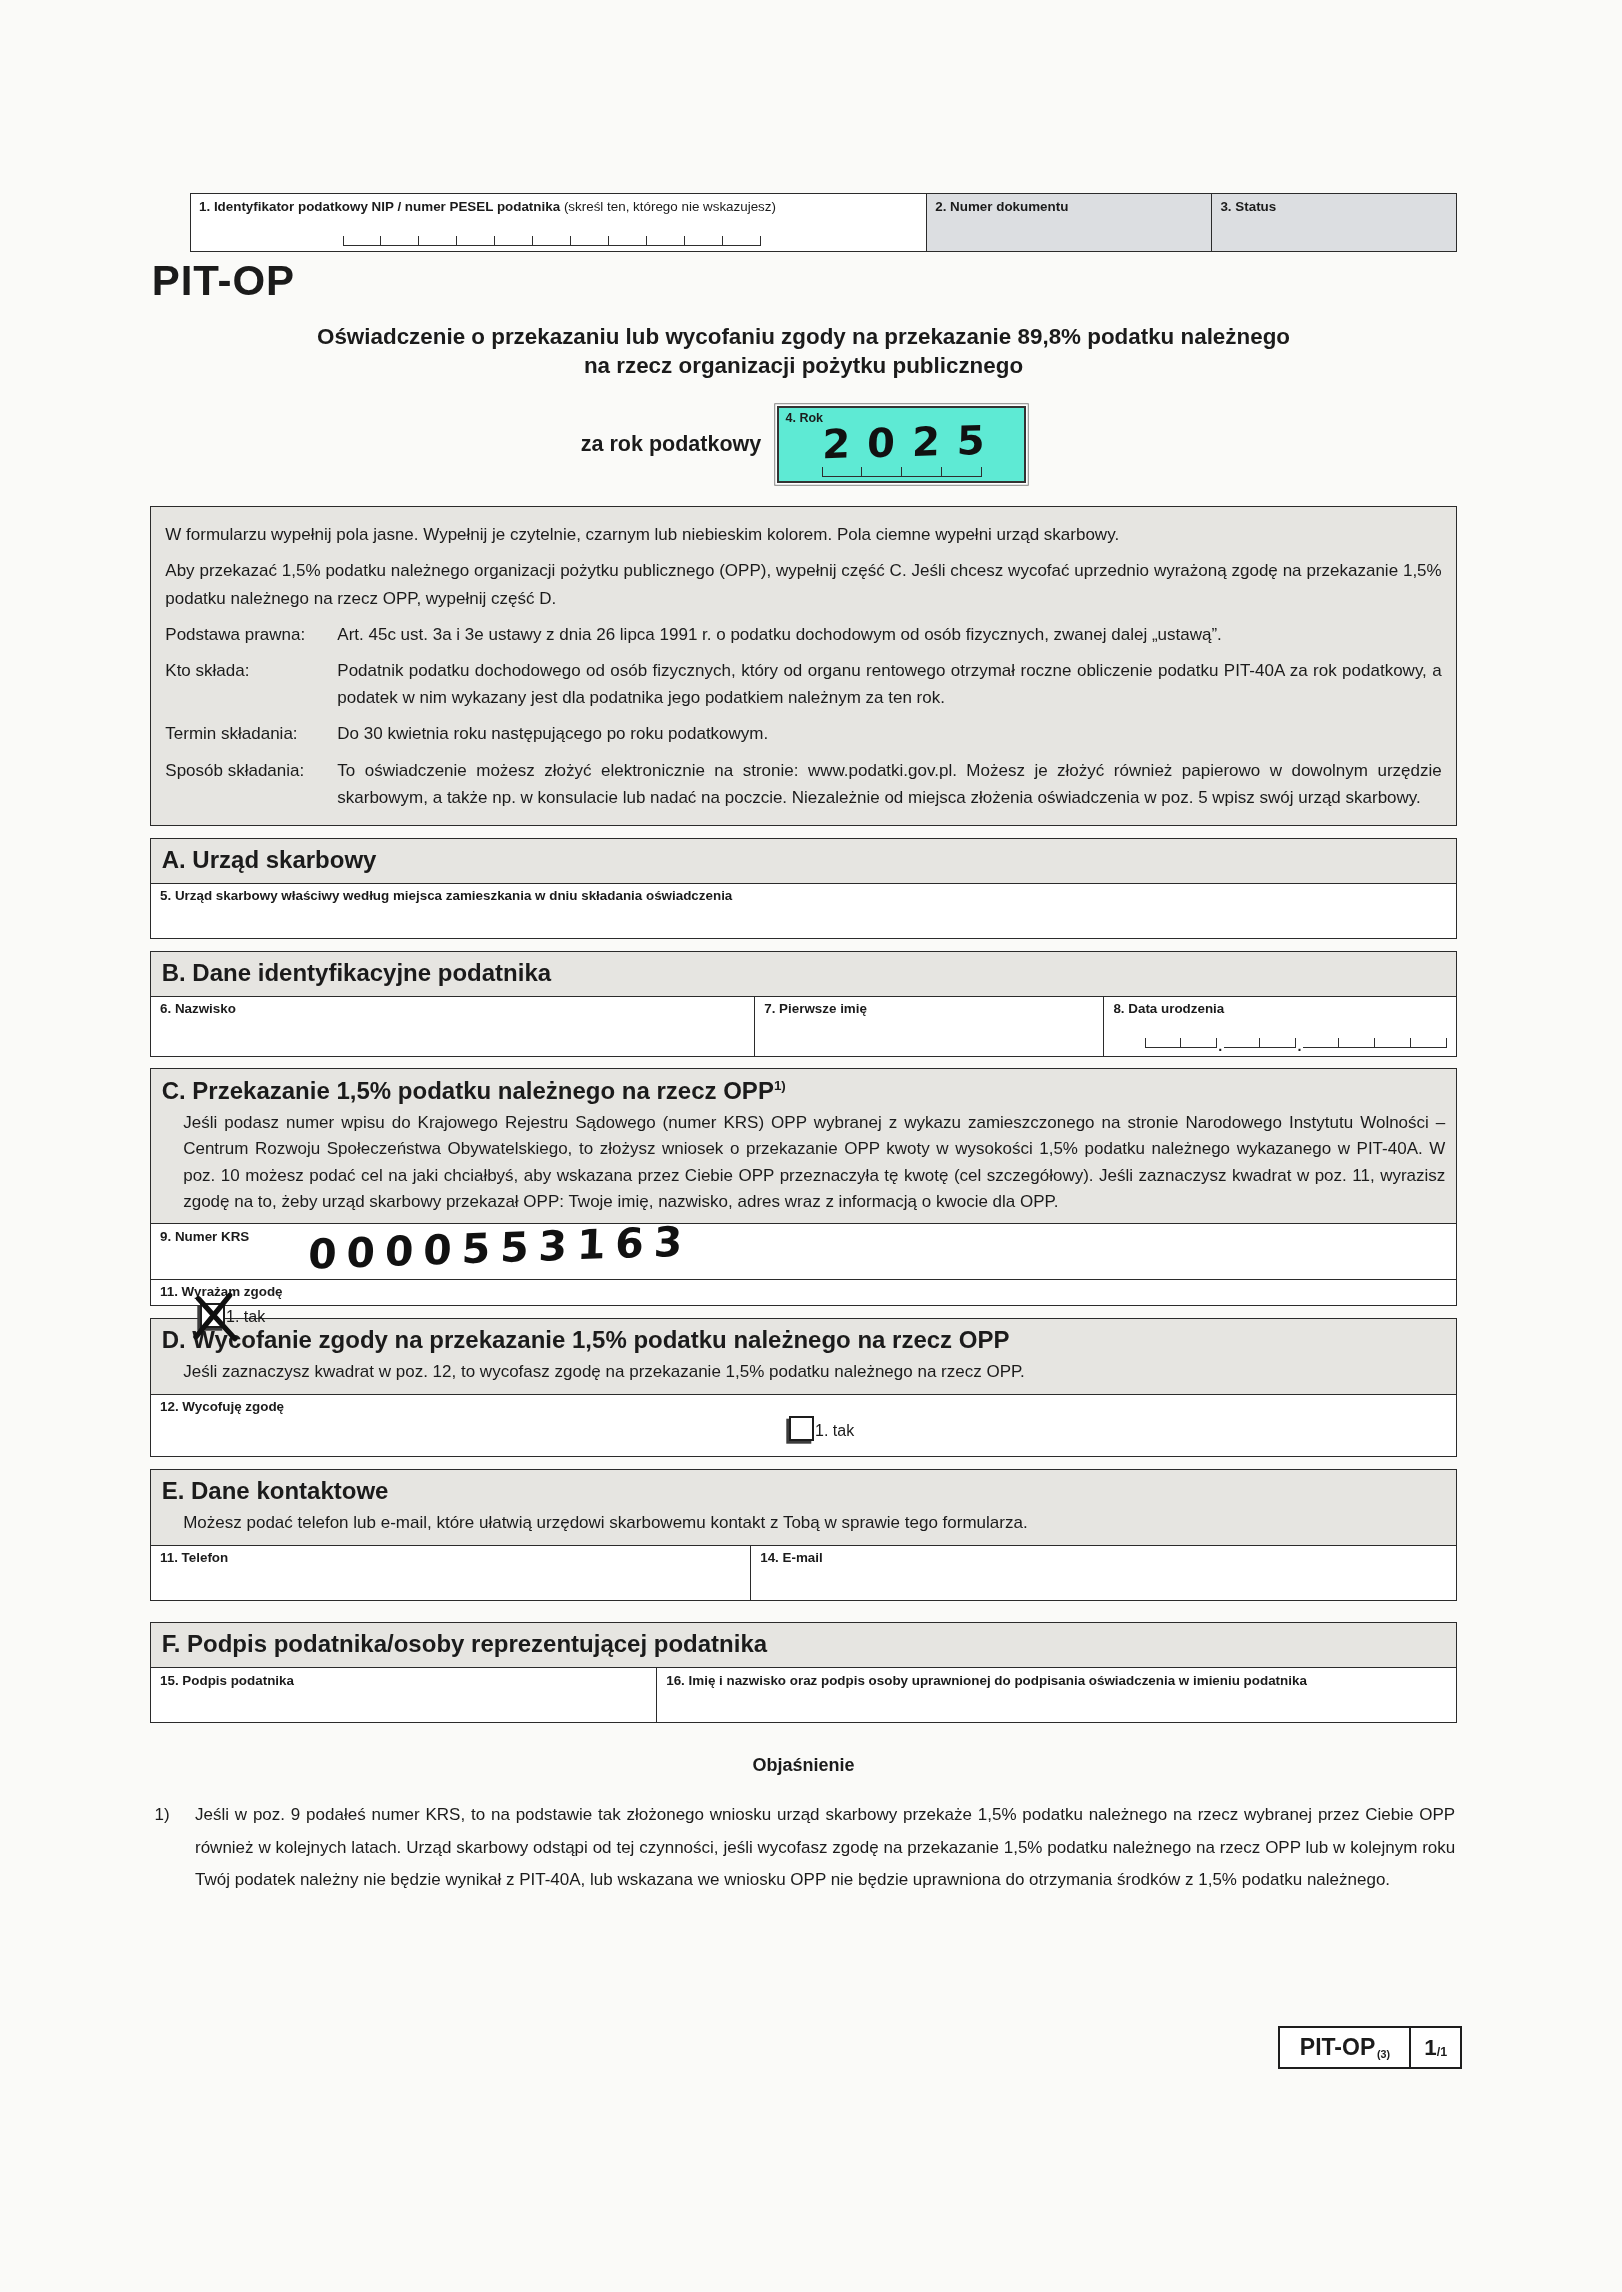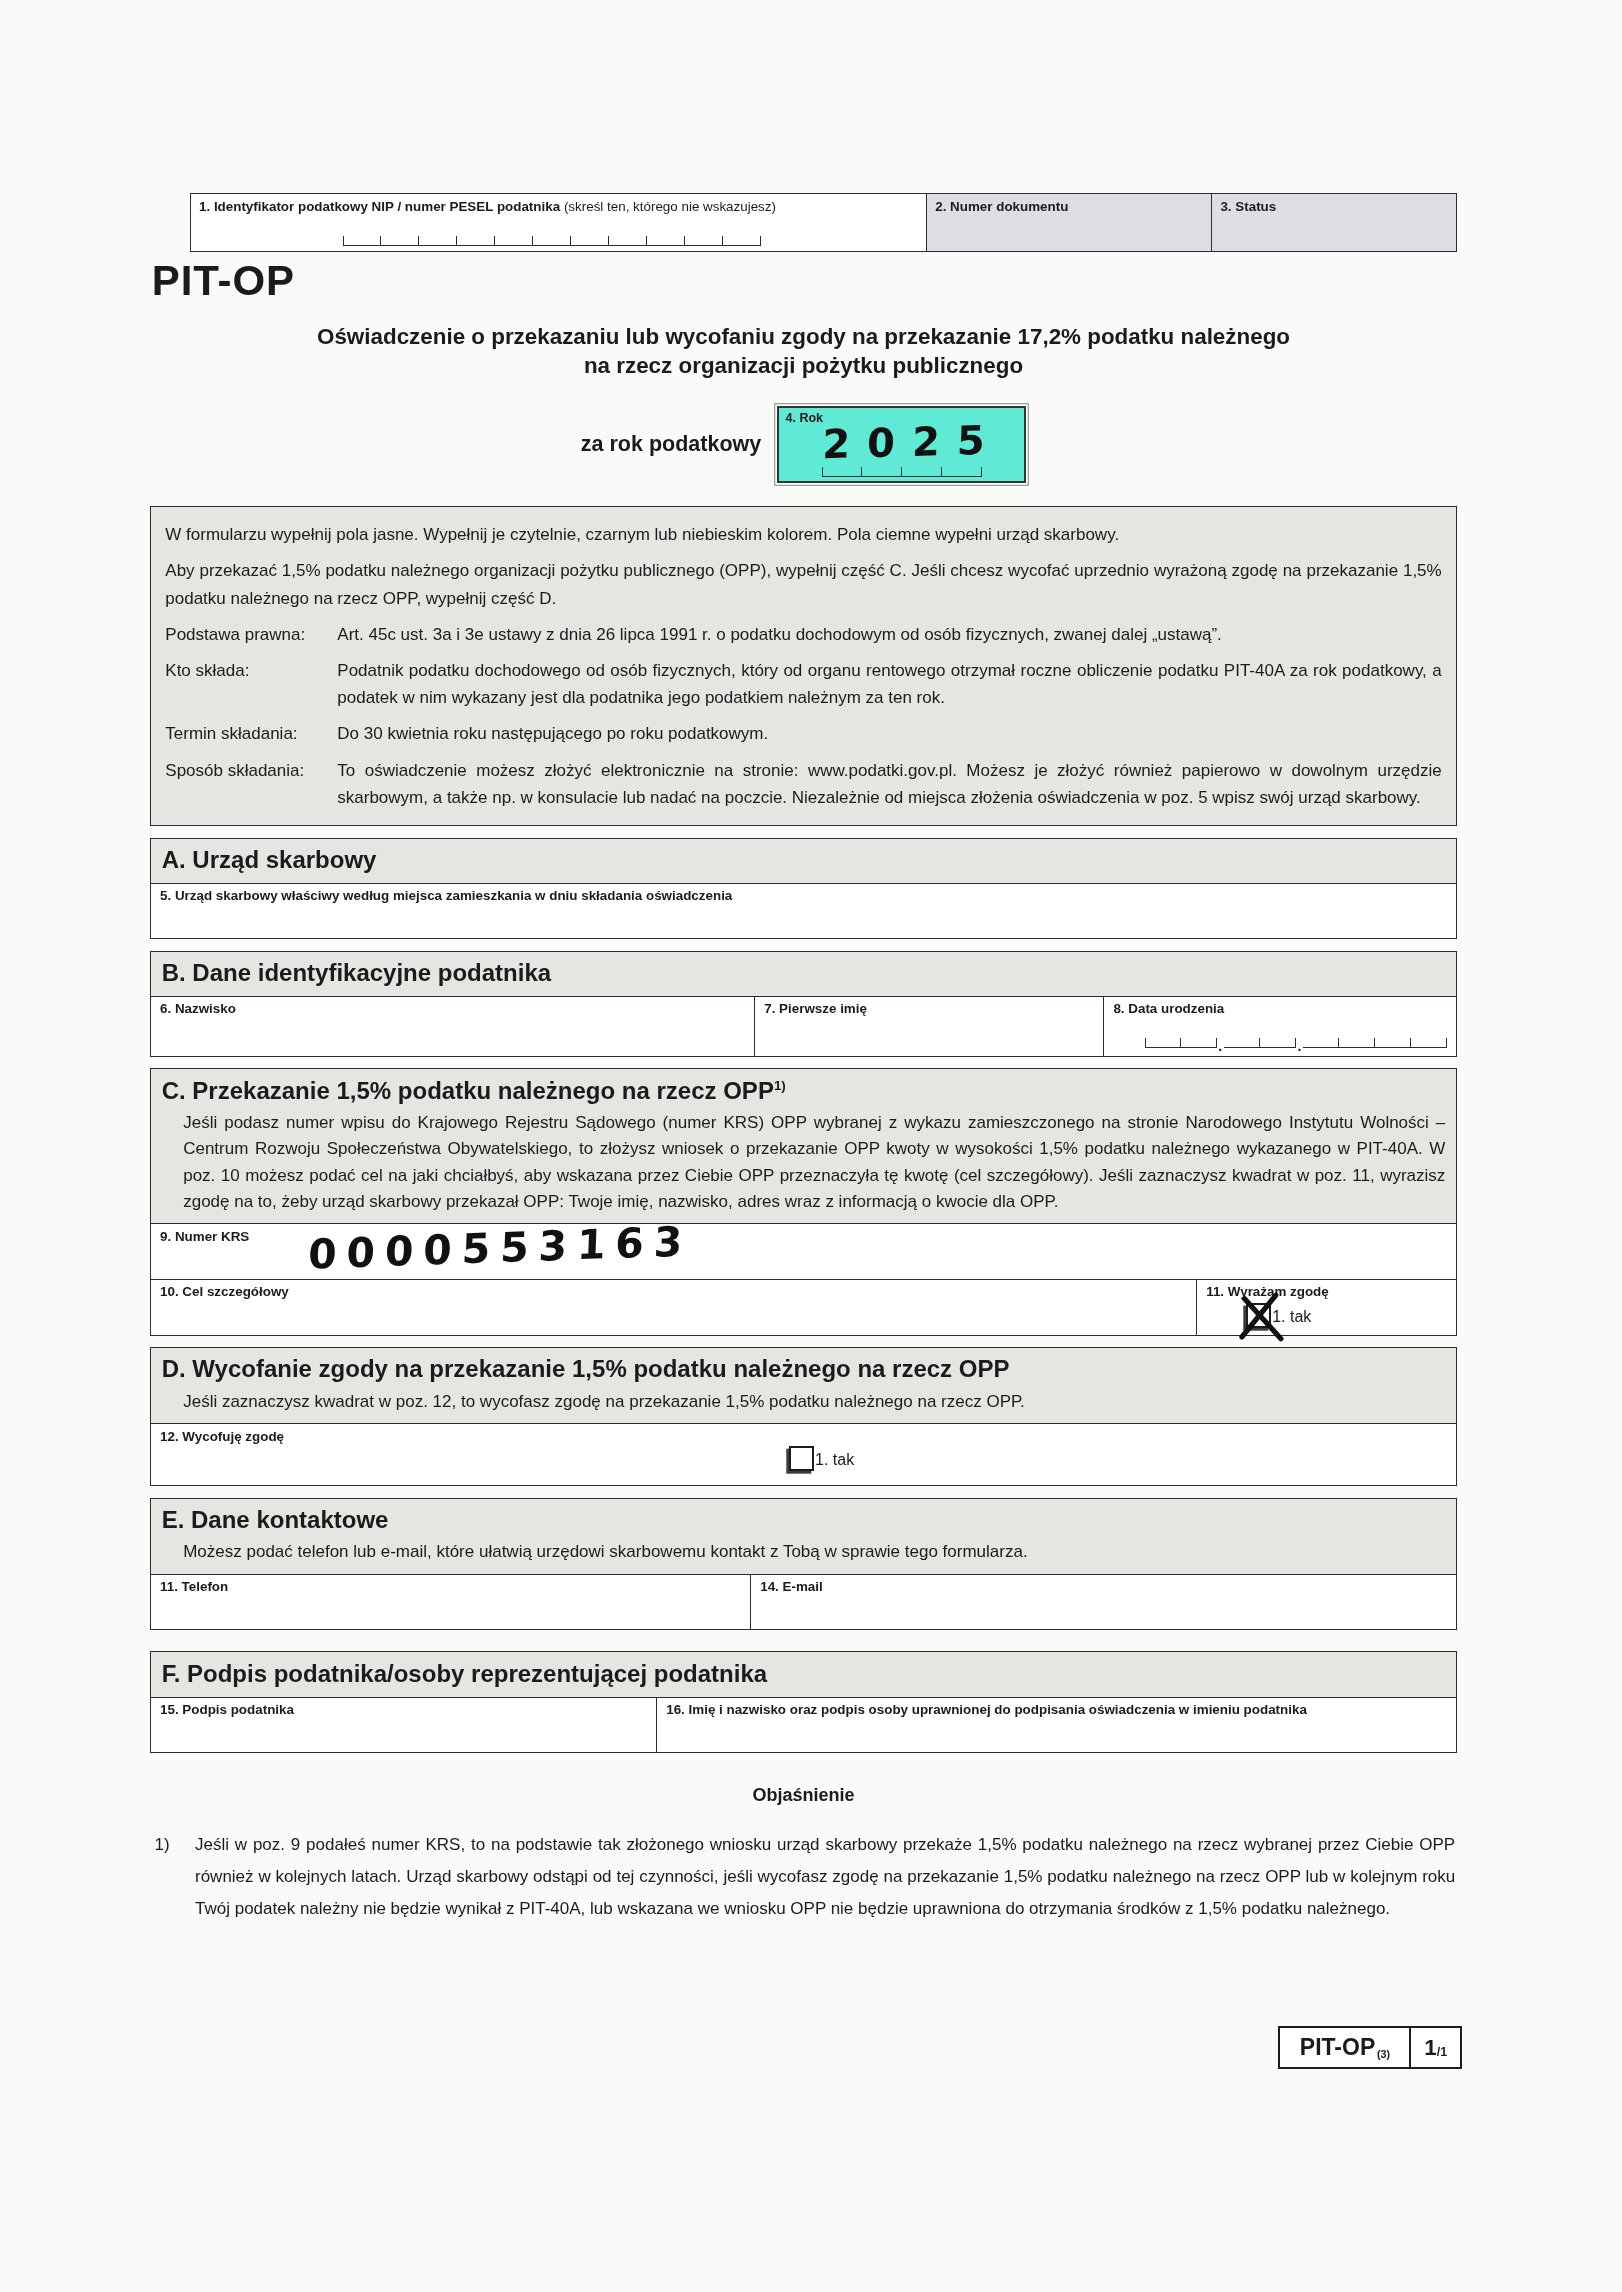--- a/index.html
+++ b/index.html
@@ -122,21 +122,21 @@
       <div class="hcell c2">
         <span class="flab">2. Numer dokumentu</span>
       </div>
       <div class="hcell c3">
         <span class="flab">3. Status</span>
       </div>
     </div>
 
     <div class="form-code">PIT-OP</div>
     <div class="form-title">
-      <div>Oświadczenie o przekazaniu lub wycofaniu zgody na przekazanie 17,2% podatku należnego</div>
+      <div>Oświadczenie o przekazaniu lub wycofaniu zgody na przekazanie 89,8% podatku należnego</div>
       <div>na rzecz organizacji pożytku publicznego</div>
     </div>
 
     <div class="year-row">
       <span class="year-prefix">za rok podatkowy</span>
       <div class="year-box">
         <span class="ybl">4. Rok</span>
         <span class="hand year-value">2025</span>
         <div class="comb comb-year">
           <span class="cc"></span>
@@ -213,23 +213,20 @@
         <h2><span>C. Przekazanie 1,5% podatku należnego na rzecz OPP</span><sup>1)</sup></h2>
         <div class="bnote">Jeśli podasz numer wpisu do Krajowego Rejestru Sądowego (numer KRS) OPP wybranej z wykazu zamieszczonego na stronie Narodowego Instytutu Wolności – Centrum Rozwoju Społeczeństwa Obywatelskiego, to złożysz wniosek o przekazanie OPP kwoty w wysokości 1,5% podatku należnego wykazanego w PIT-40A. W poz. 10 możesz podać cel na jaki chciałbyś, aby wskazana przez Ciebie OPP przeznaczyła tę kwotę (cel szczegółowy). Jeśli zaznaczysz kwadrat w poz. 11, wyrazisz zgodę na to, żeby urząd skarbowy przekazał OPP: Twoje imię, nazwisko, adres wraz z informacją o kwocie dla OPP.</div>
       </div>
       <div class="frow">
         <div class="fcell fill" style="min-height:57px">
           <span class="flab">9. Numer KRS</span>
           <span class="hand krs-value">0000553163</span>
         </div>
       </div>
       <div class="frow">
-        <div class="fcell" style="width:1048px;min-height:57px">
-          <span class="flab">10. Cel szczegółowy</span>
-        </div>
         <div class="fcell fill">
           <span class="flab">11. Wyrażam zgodę</span>
           <div class="cbwrap" style="left:49px;top:23px;">
             <span class="cb">
               <svg class="xmark" viewBox="0 0 60 60">
                 <path d="M8 53 L47 5" stroke="#101010" stroke-width="6" stroke-linecap="round" fill="none"></path>
                 <path d="M11 9 L53 55" stroke="#101010" stroke-width="6" stroke-linecap="round" fill="none"></path>
               </svg>
             </span>
             <span class="cbopt">1. tak</span>

